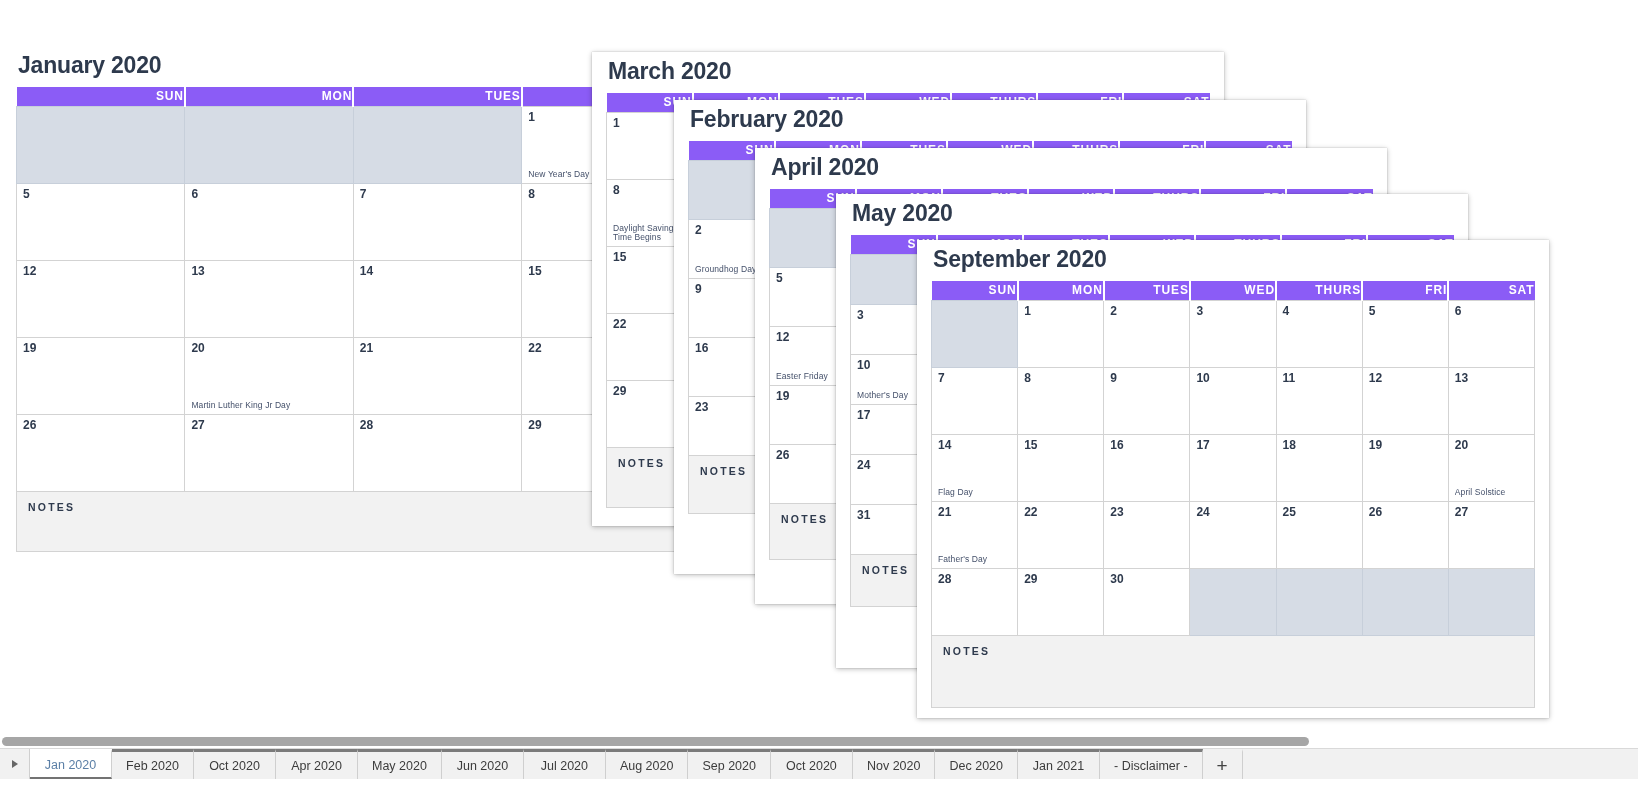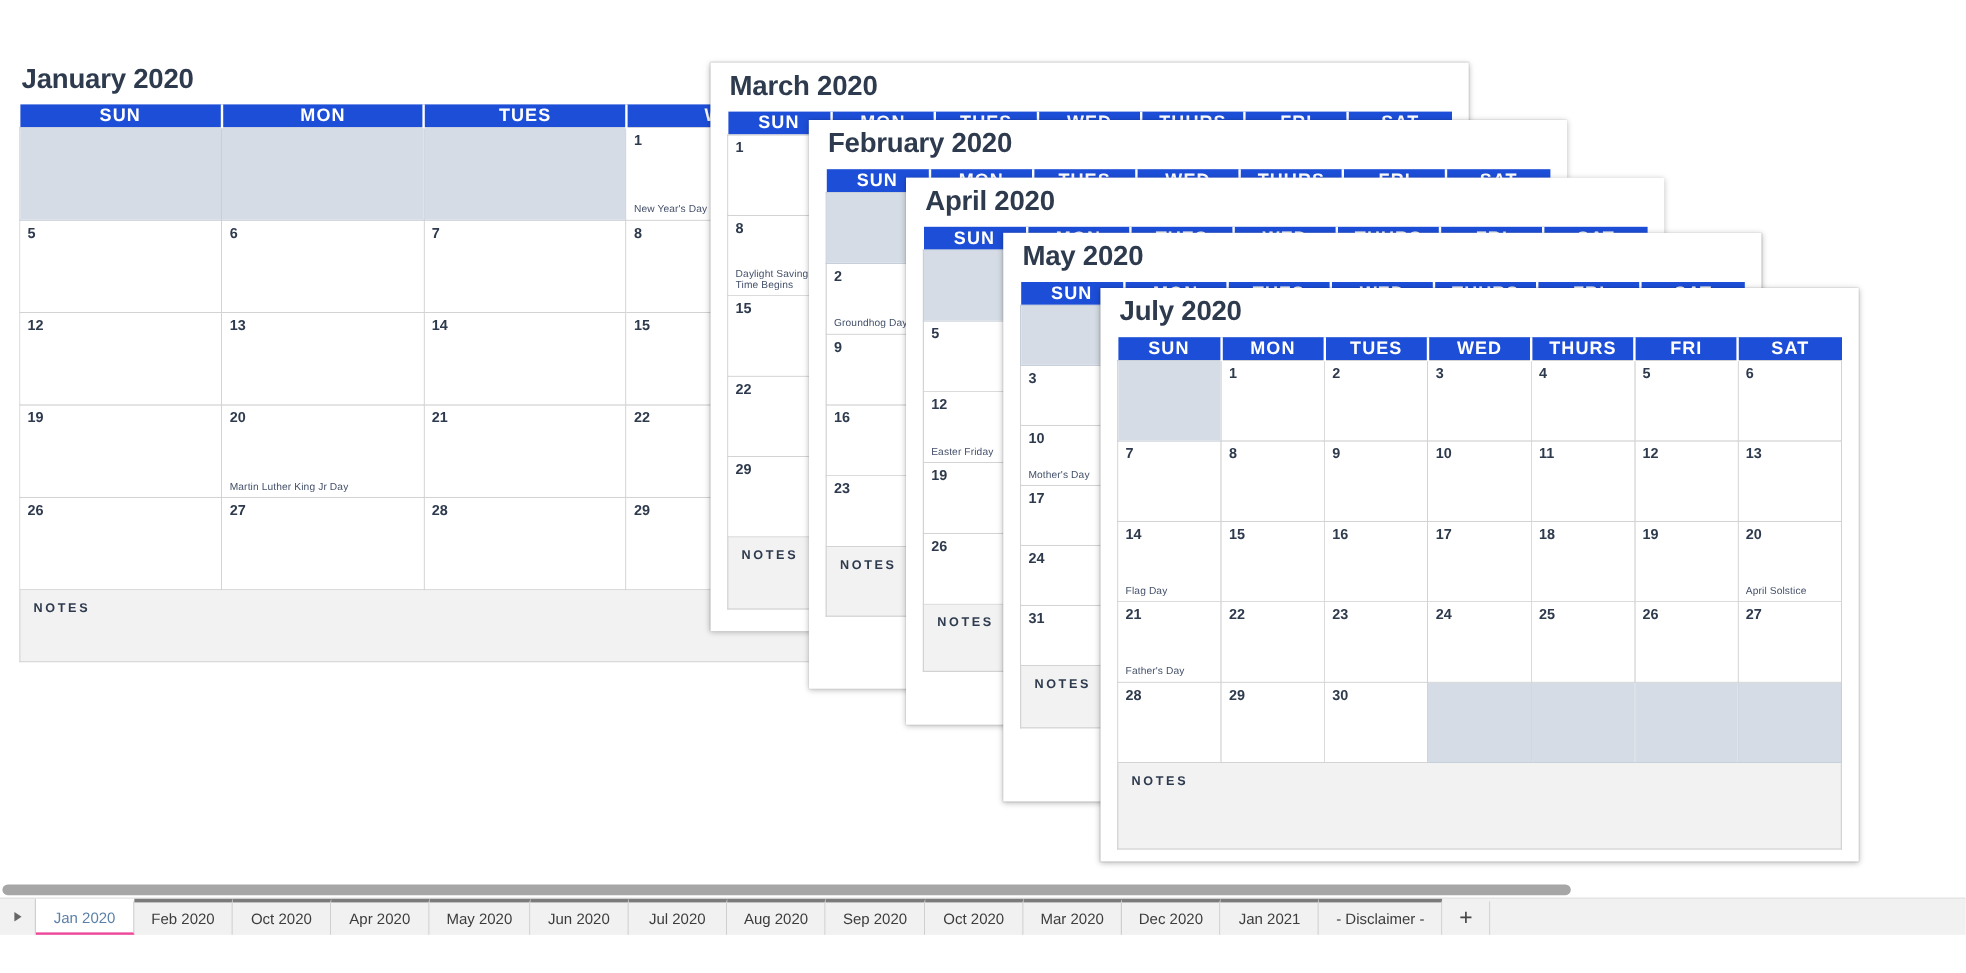--- a/index.html
+++ b/index.html
@@ -48,29 +48,29 @@
   }
   .cal-inner { padding: 0 16px 14px 16px; }
   .cal.flat .cal-inner { padding: 0; }
 
   table.grid {
     border-collapse: collapse;
     table-layout: fixed;
     width: 100%;
   }
   table.grid th {
-    background: #1d4ed8;
+    background: #8b5cf6;
     color: #ffffff;
-    font-size: 15px;
+    font-size: 12px;
     font-weight: bold;
     letter-spacing: 0.9px;
     height: 19px;
     padding: 0;
     border-right: 2px solid #ffffff;
-    text-align: center;
+    text-align: right;
     vertical-align: middle;
   }
   table.grid th:last-child { border-right: none; }
 
   table.grid td {
     border: 1px solid #d3d3d3;
     vertical-align: top;
     padding: 4px 5px 3px 6px;
     background: #ffffff;
     position: relative;
@@ -161,21 +161,21 @@
     background: #f1f1f1;
     border-right: 1px solid #cfcfcf;
     border-top: 3px solid #7b7b7b;
     white-space: nowrap;
     cursor: default;
   }
   .tab.active {
     background: #ffffff;
     color: #5b7fa6;
     border-top: 3px solid #ffffff;
-    border-bottom: 2px solid #ec4899;
+    border-bottom: 2px solid #737373;
     box-shadow: 1px 0 0 #cfcfcf;
   }
   .tab-add {
     width: 40px;
     display: flex;
     align-items: center;
     justify-content: center;
     font-size: 19px;
     color: #444;
     background: #f1f1f1;
@@ -853,21 +853,21 @@
               </tr>
             </tbody>
           </table>
         </div>
       <div class="notes" style="height:52px;">NOTES</div>
     </div>
   </div>
 
   <div class="cal" id="cal-june" style="left:917px; top:240px; width:632px; height:478px;">
     <div class="cal-inner" style="padding:0 14px 0 14px;">
-      <div class="cal-title">July 2020</div>
+      <div class="cal-title">September 2020</div>
       <div class="grid-host">
           <table class="grid">
             <thead>
               <tr>
                 <th>SUN</th>
                 <th>MON</th>
                 <th>TUES</th>
                 <th>WED</th>
                 <th>THURS</th>
                 <th>FRI</th>
@@ -1001,21 +1001,21 @@
     <div class="tab active">Jan 2020</div>
         <div class="tab">Feb 2020</div>
         <div class="tab">Oct 2020</div>
         <div class="tab">Apr 2020</div>
         <div class="tab">May 2020</div>
         <div class="tab">Jun 2020</div>
         <div class="tab">Jul 2020</div>
         <div class="tab">Aug 2020</div>
         <div class="tab">Sep 2020</div>
         <div class="tab">Oct 2020</div>
-        <div class="tab">Mar 2020</div>
+        <div class="tab">Nov 2020</div>
         <div class="tab">Dec 2020</div>
         <div class="tab">Jan 2021</div>
         <div class="tab">- Disclaimer -</div>
         <div class="tab-add">+</div>
         <div class="tab-filler" style="width: 420px;"></div>
       </div>
   </div>
 
 </div>
 

